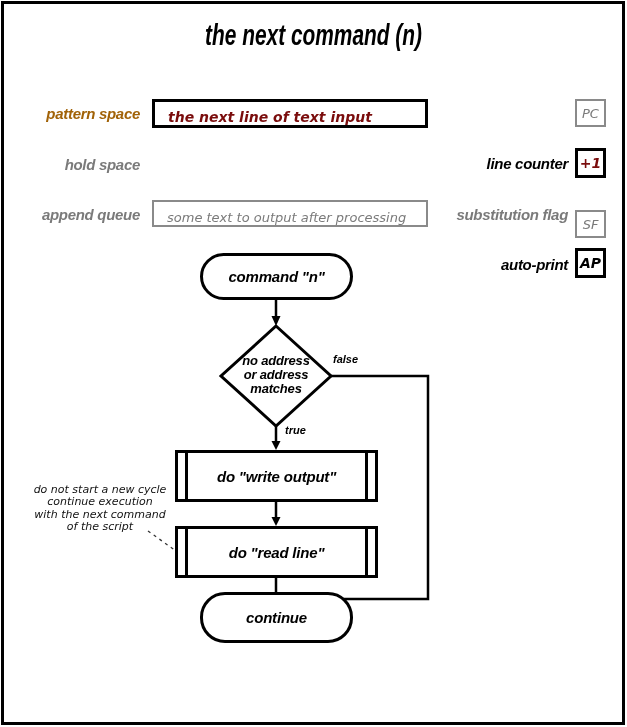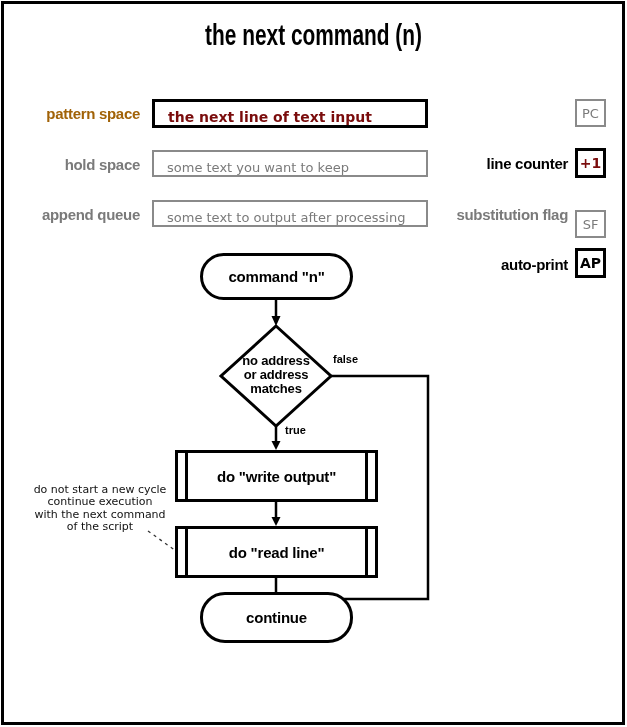--- a/index.html
+++ b/index.html
@@ -1,18 +1,18 @@
 <!DOCTYPE html>
 <html><head>
 <meta charset="utf-8">
 <style>
   html,body{margin:0;padding:0;background:#fff;}
   .page{
     position:relative;width:627px;height:727px;background:#fff;
-    font-family:"Liberation Sans",sans-serif;overflow:hidden;
+    font-family:"Liberation Sans",sans-serif;overflow:hidden;font-style:italic;
   }
   .frame{position:absolute;left:1px;top:1px;right:2px;bottom:2px;border:3px solid #000;pointer-events:none;}
   .title{
     position:absolute;left:0;top:19px;width:627px;text-align:center;
     font-size:29px;font-weight:bold;color:#000;letter-spacing:0px;
     transform:scaleX(0.72);transform-origin:50% 50%;white-space:nowrap;
   }
   
   .reg-label{
     position:absolute;left:0;width:140px;text-align:right;
@@ -67,23 +67,20 @@
   <div class="frame"></div>
 
   <div class="title">the next command (n)</div>
 
   <div class="reg-label" style="top:105px;">pattern space</div>
   <div class="reg-box emph" style="top:99px;">
     <span class="val">the next line of text input</span>
   </div>
 
   <div class="reg-label muted" style="top:156px;">hold space</div>
-  <div class="reg-box plain" style="top:150px;">
-    <span class="val">some text you want to keep</span>
-  </div>
 
   <div class="reg-label muted" style="top:206px;">append queue</div>
   <div class="reg-box plain" style="top:200px;">
     <span class="val">some text to output after processing</span>
   </div>
 
   <div class="mini-box plain" style="top:99px;">PC</div>
 
   <div class="rlab" style="right:59px;top:155px;">line counter</div>
   <div class="mini-box emph red" style="top:148px;">+1</div>

